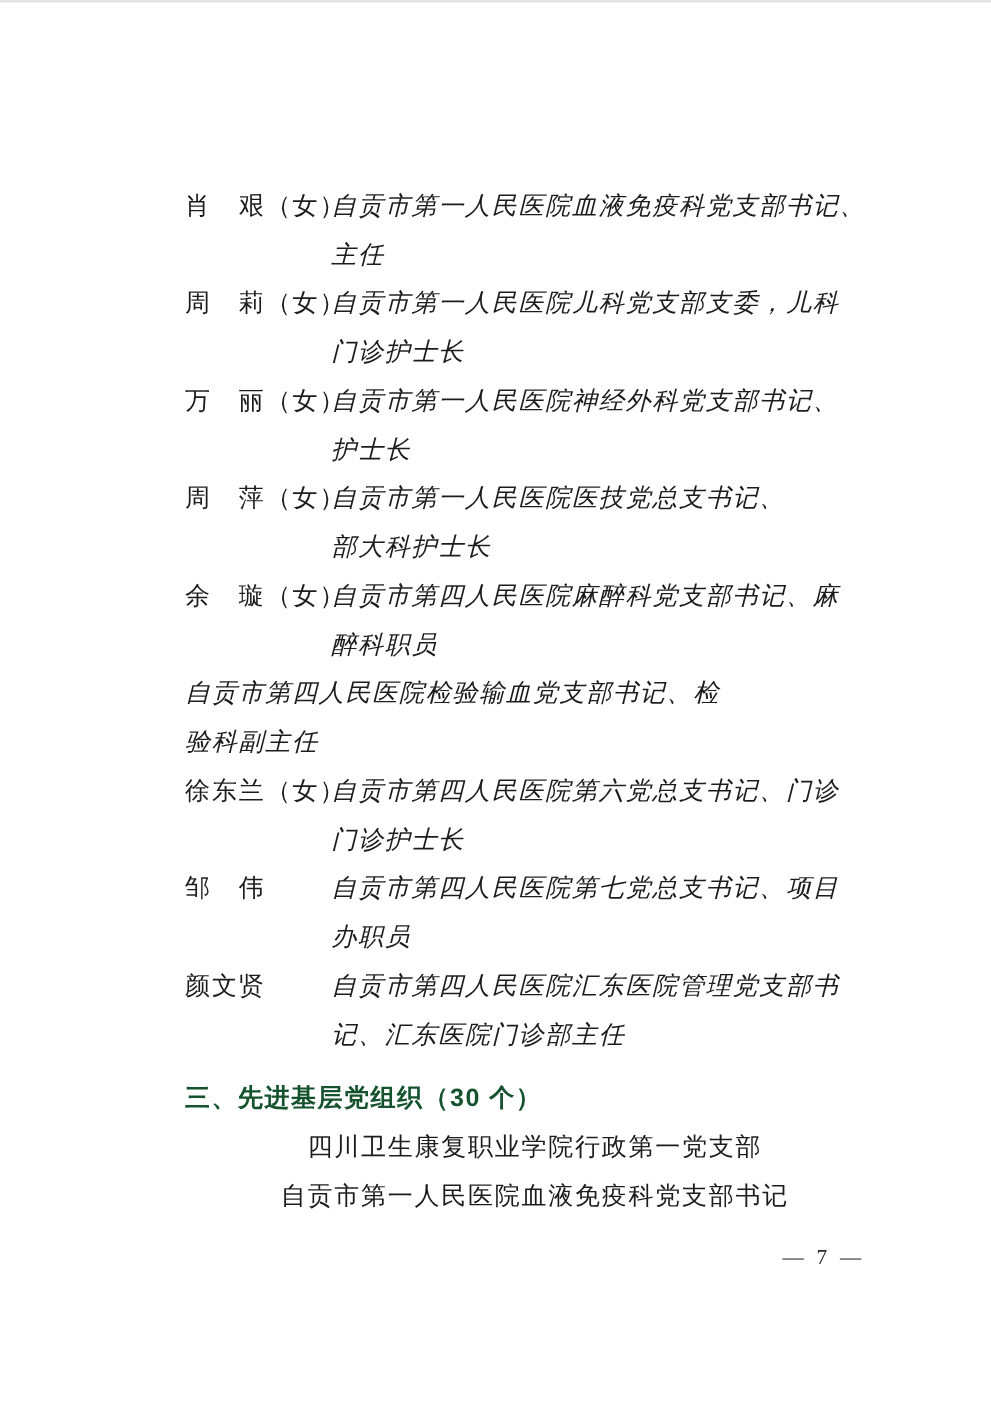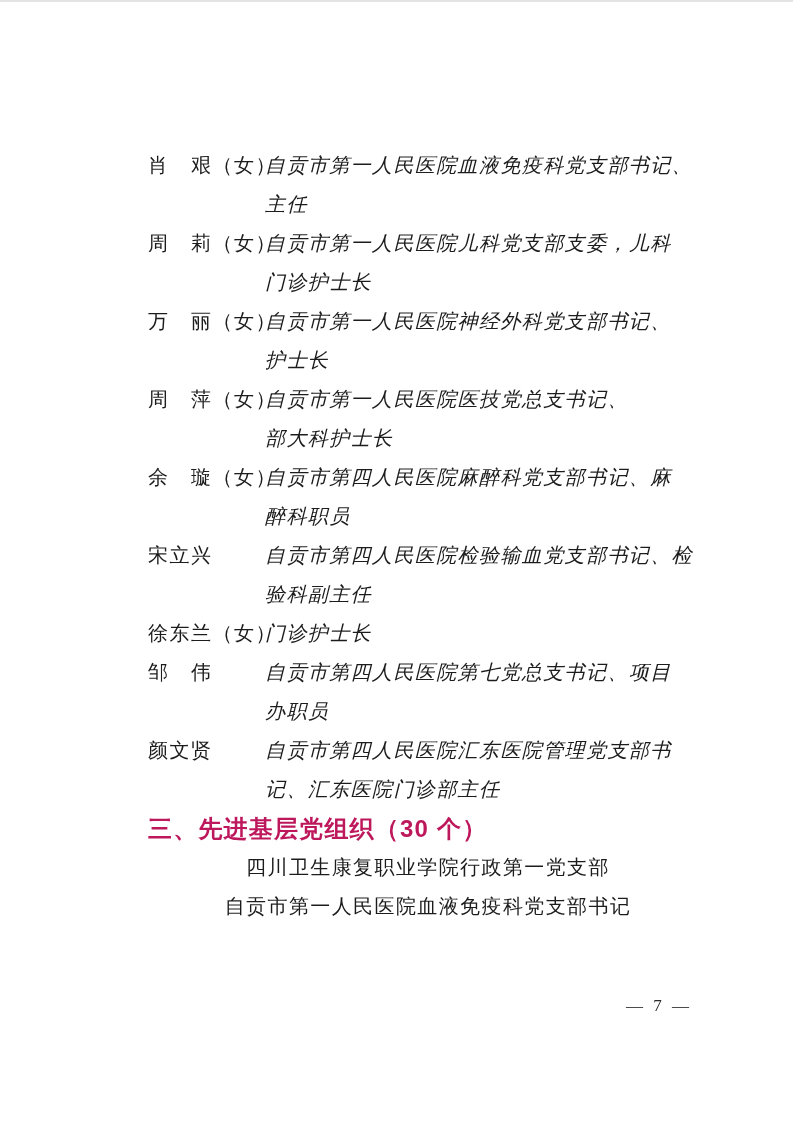--- a/index.html
+++ b/index.html
@@ -48,25 +48,26 @@
   .desc-line {
     font-size: 20px;
     line-height: 39px;
     letter-spacing: 1.4px;
     white-space: nowrap;
     font-style: italic;
   }
   .section-heading {
     font-family: "Liberation Sans", "DejaVu Sans", sans-serif;
     font-weight: bold;
-    font-size: 24px;
+    font-size: 20px;
     line-height: 39px;
     letter-spacing: 1.2px;
     white-space: nowrap;
-    color: #be185d;
+    color: #14532d;
+    margin-top: 12px;
   }
   .org-line {
     font-size: 20px;
     line-height: 39px;
     letter-spacing: 1.4px;
     white-space: nowrap;
     text-align: center;
   }
   .page-number {
     position: absolute;
@@ -120,30 +121,30 @@
 
   <div class="entry">
     <div class="entry-name">余　璇（女）</div>
     <div class="entry-desc">
       <div class="desc-line">自贡市第四人民医院麻醉科党支部书记、麻</div>
       <div class="desc-line">醉科职员</div>
     </div>
   </div>
 
   <div class="entry">
-    <div class="entry-name">宋立兴</div>
     <div class="entry-desc">
       <div class="desc-line">自贡市第四人民医院检验输血党支部书记、检</div>
       <div class="desc-line">验科副主任</div>
     </div>
   </div>
 
   <div class="entry">
     <div class="entry-name">徐东兰（女）</div>
     <div class="entry-desc">
+      <div class="desc-line">自贡市第四人民医院第六党总支书记、门诊</div>
       <div class="desc-line">门诊护士长</div>
     </div>
   </div>
 
   <div class="entry">
     <div class="entry-name">邹　伟</div>
     <div class="entry-desc">
       <div class="desc-line">自贡市第四人民医院第七党总支书记、项目</div>
       <div class="desc-line">办职员</div>
     </div>

